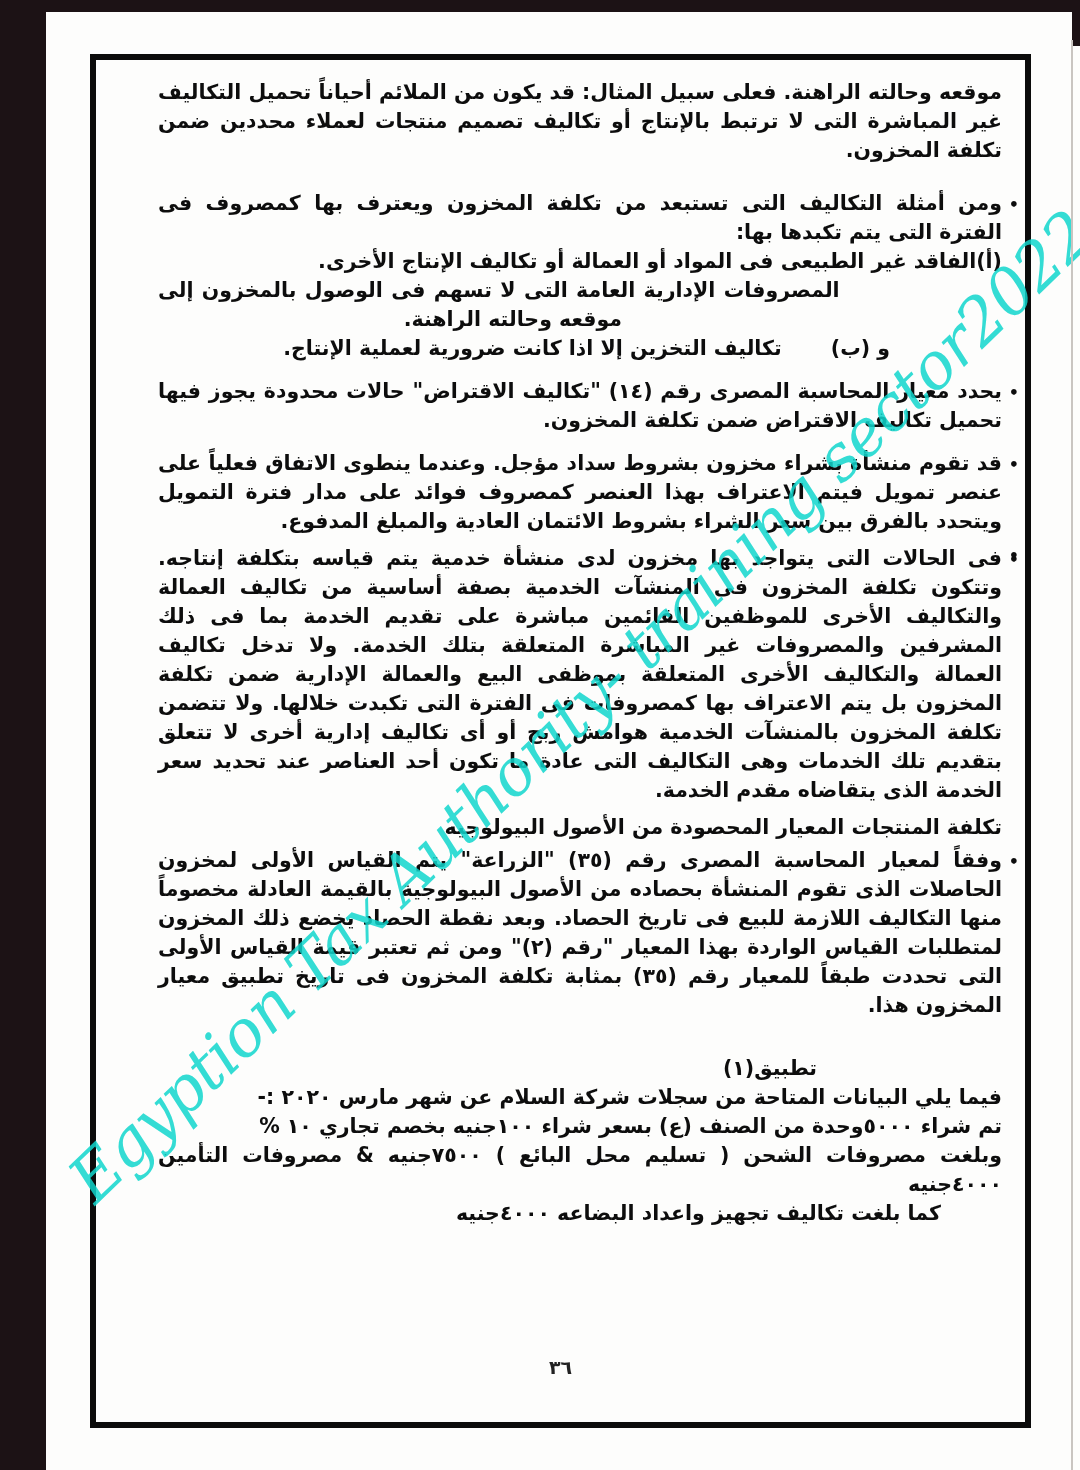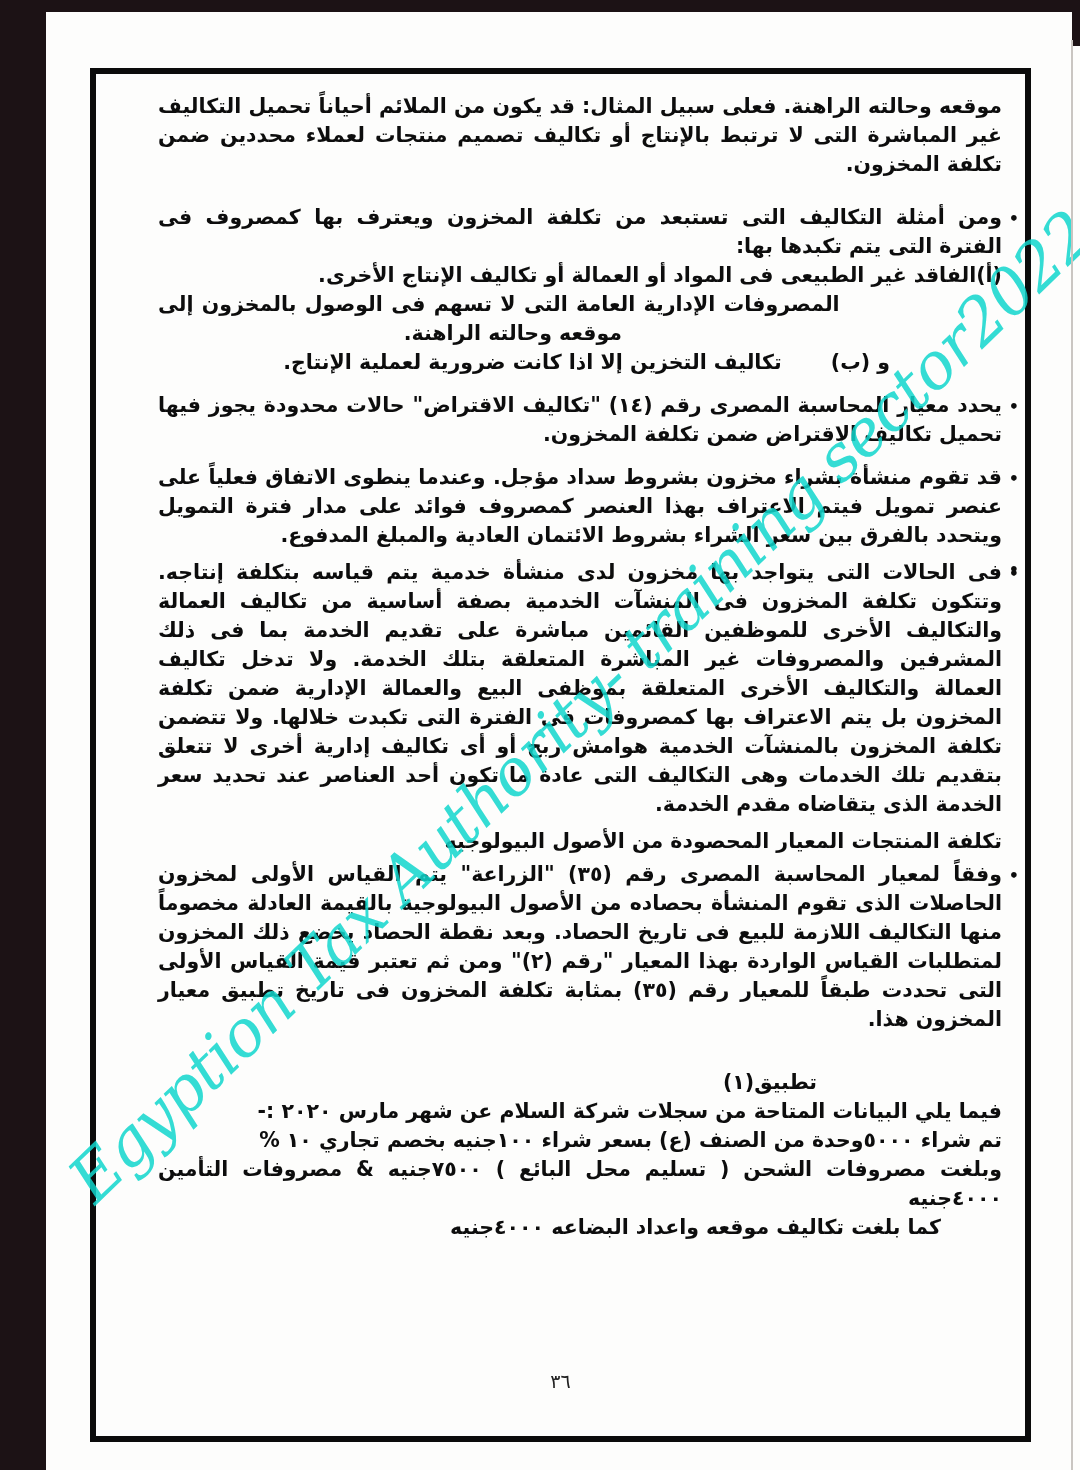--- a/index.html
+++ b/index.html
@@ -12,21 +12,21 @@
     position:absolute;left:46px;top:12px;width:1034px;height:1458px;
     background:#fdfdfc;
   }
   .top-right-sliver{
     position:absolute;right:0;top:0;width:8px;height:46px;background:#1c1215;
   }
   .page-edge-line{
     position:absolute;left:1071px;top:40px;width:2px;height:1430px;background:#c9c5c1;
   }
   .border-box{
-    position:absolute;left:44px;top:56px;width:941px;height:1374px;
+    position:absolute;left:44px;top:42px;width:941px;height:1374px;
     border:6px solid #0b0b0b;box-sizing:border-box;
   }
   .doc{
     position:absolute;top:0;left:0;right:0;
     padding:18px 23px 0 62px;
     direction:rtl;
     text-align:justify;
     font-weight:700;
     font-size:20.5px;line-height:29px;
     color:#0d0d0d;
@@ -44,21 +44,21 @@
   .li{padding-right:112px;}
   .li .pfx{display:inline-block;margin-left:42px;}
   .li-c{padding-right:380px;text-indent:-268px;}
   .app-title-wrap{text-align:center;position:relative;left:190px;}
   .app-title-wrap span{}
   .ind1{padding-right:33px;}
   .ind2{padding-right:61px;}
   .ind3{padding-right:155px;}
   .page-number{
     position:absolute;top:1296px;left:0;right:0;text-align:center;
-    font-size:19px;font-weight:400;color:#222;
+    font-size:19px;font-weight:700;color:#222;
   }
   .watermark{
     position:absolute;left:34px;top:1132px;width:1400px;height:92px;
     transform:rotate(-44deg);transform-origin:0 50%;
     font-family:"DejaVu Serif",serif;font-style:italic;font-weight:400;
     font-size:64px;line-height:92px;letter-spacing:-1px;
     color:rgba(16,214,205,0.85);
     white-space:nowrap;
   }
 </style>
@@ -116,21 +116,21 @@
         <span>وفقاً لمعيار المحاسبة المصرى رقم (٣٥) "الزراعة" يتم القياس الأولى لمخزون الحاصلات الذى تقوم المنشأة بحصاده من الأصول البيولوجية بالقيمة العادلة مخصوماً منها التكاليف اللازمة للبيع فى تاريخ الحصاد. وبعد نقطة الحصاد يخضع ذلك المخزون لمتطلبات القياس الواردة بهذا المعيار "رقم (٢)" ومن ثم تعتبر قيمة القياس الأولى التى تحددت طبقاً للمعيار رقم (٣٥) بمثابة تكلفة المخزون فى تاريخ تطبيق معيار المخزون هذا.</span>
       </p>
 
       <p class="app-title-wrap m-app">
         <span>تطبيق(١)</span>
       </p>
 
       <p>فيما يلي البيانات المتاحة من سجلات شركة السلام عن شهر مارس ٢٠٢٠ :-</p>
       <p>تم شراء ٥٠٠٠وحدة من الصنف (ع) بسعر شراء ١٠٠جنيه بخصم تجاري ١٠ %</p>
       <p>وبلغت مصروفات الشحن ( تسليم محل البائع ) ٧٥٠٠جنيه &amp; مصروفات التأمين ٤٠٠٠جنيه</p>
-      <p class="ind2">كما بلغت تكاليف موقعه واعداد البضاعه ٤٠٠٠جنيه</p>
+      <p class="ind2">كما بلغت تكاليف تجهيز واعداد البضاعه ٤٠٠٠جنيه</p>
 
     </div>
 
     <div class="page-number">٣٦</div>
   </div>
 
   <div class="watermark">Egyption Tax Authority- training sector2022</div>
 
 </div>
 

